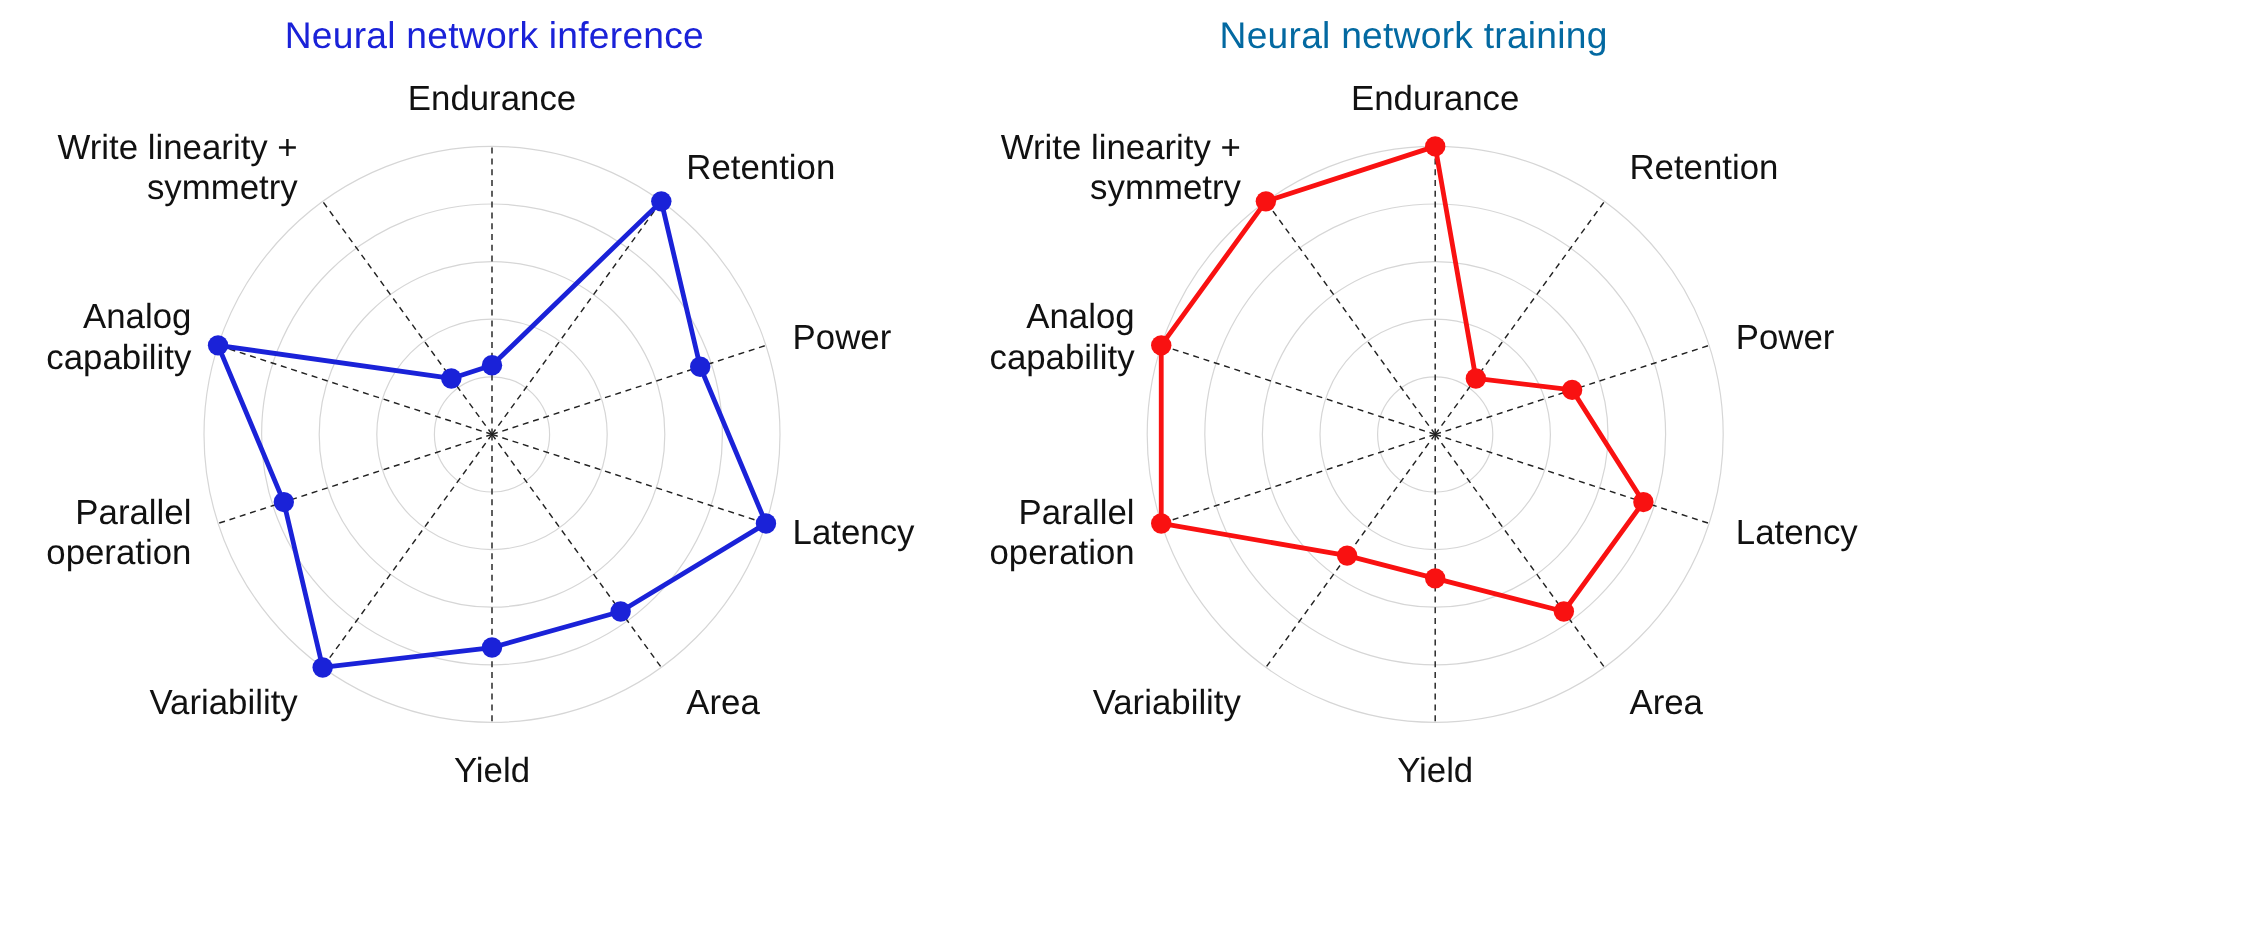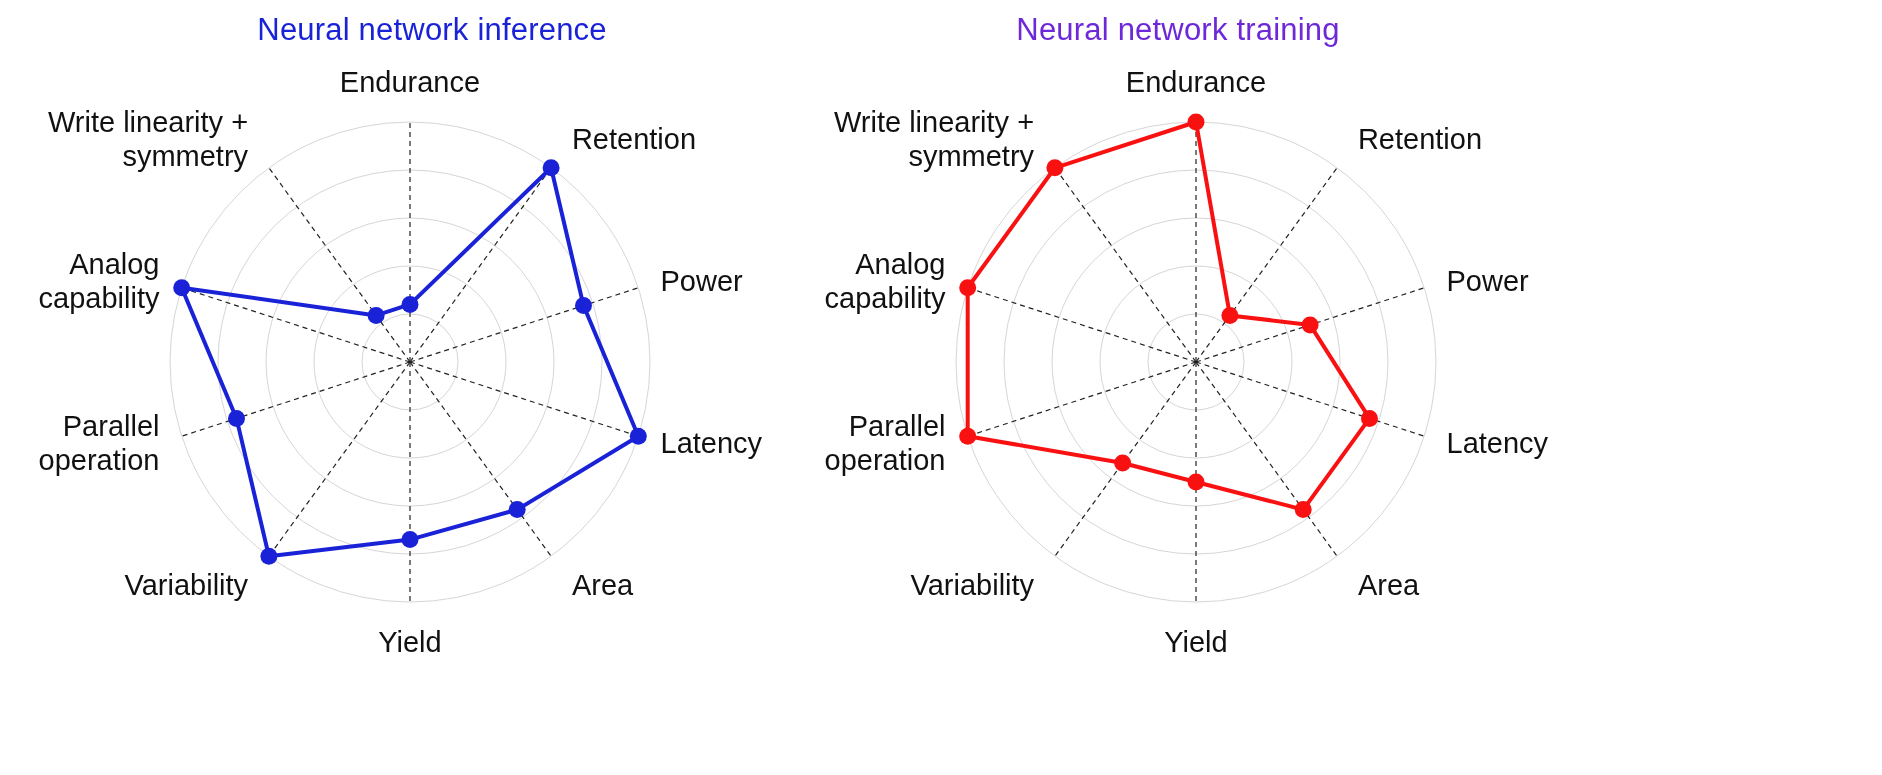--- a/index.html
+++ b/index.html
@@ -19,39 +19,39 @@
   }
   .chart-title {
     position: absolute;
     top: 12px;
     transform: translateX(-50%);
     font-size: 31px;
     font-weight: 400;
     white-space: nowrap;
     letter-spacing: 0.2px;
   }
-  #title-0 { left: 432px; text-align: right; }
+  #title-0 { left: 412px; text-align: right; }
   #title-1 { left: 1178px; }
   svg.radar-canvas {
     position: absolute;
     left: 0;
     top: 0;
   }
   .axis-label {
     font-size: 29px;
     fill: #111111;
     font-family: "Liberation Sans", sans-serif;
   }
 </style>
 </head>
 <body>
 
 <div class="stage">
   <div id="title-0" class="chart-title" style="color: rgb(26, 34, 216);">Neural network inference</div>
-  <div id="title-1" class="chart-title" style="color: #6d28d9;">Neural network training</div>
+  <div id="title-1" class="chart-title" style="color: #0369a1;">Neural network training</div>
   <svg id="radar-svg" class="radar-canvas" width="1882" height="775">
       <g>
         <circle cx="410" cy="362" r="48.0" fill="none" stroke="#d6d6d6" stroke-width="1"></circle>
         <circle cx="410" cy="362" r="96.0" fill="none" stroke="#d6d6d6" stroke-width="1"></circle>
         <circle cx="410" cy="362" r="144.0" fill="none" stroke="#d6d6d6" stroke-width="1"></circle>
         <circle cx="410" cy="362" r="192.0" fill="none" stroke="#d6d6d6" stroke-width="1"></circle>
         <circle cx="410" cy="362" r="240.0" fill="none" stroke="#d6d6d6" stroke-width="1"></circle>
         <line x1="410" y1="362" x2="410.0" y2="122.0" stroke="#222222" stroke-width="1.2" stroke-dasharray="5 4"></line>
         <text x="410.0" text-anchor="middle" class="axis-label"><tspan x="410.0" y="92.0">Endurance</tspan></text>
         <line x1="410" y1="362" x2="551.1" y2="167.8" stroke="#222222" stroke-width="1.2" stroke-dasharray="5 4"></line>

